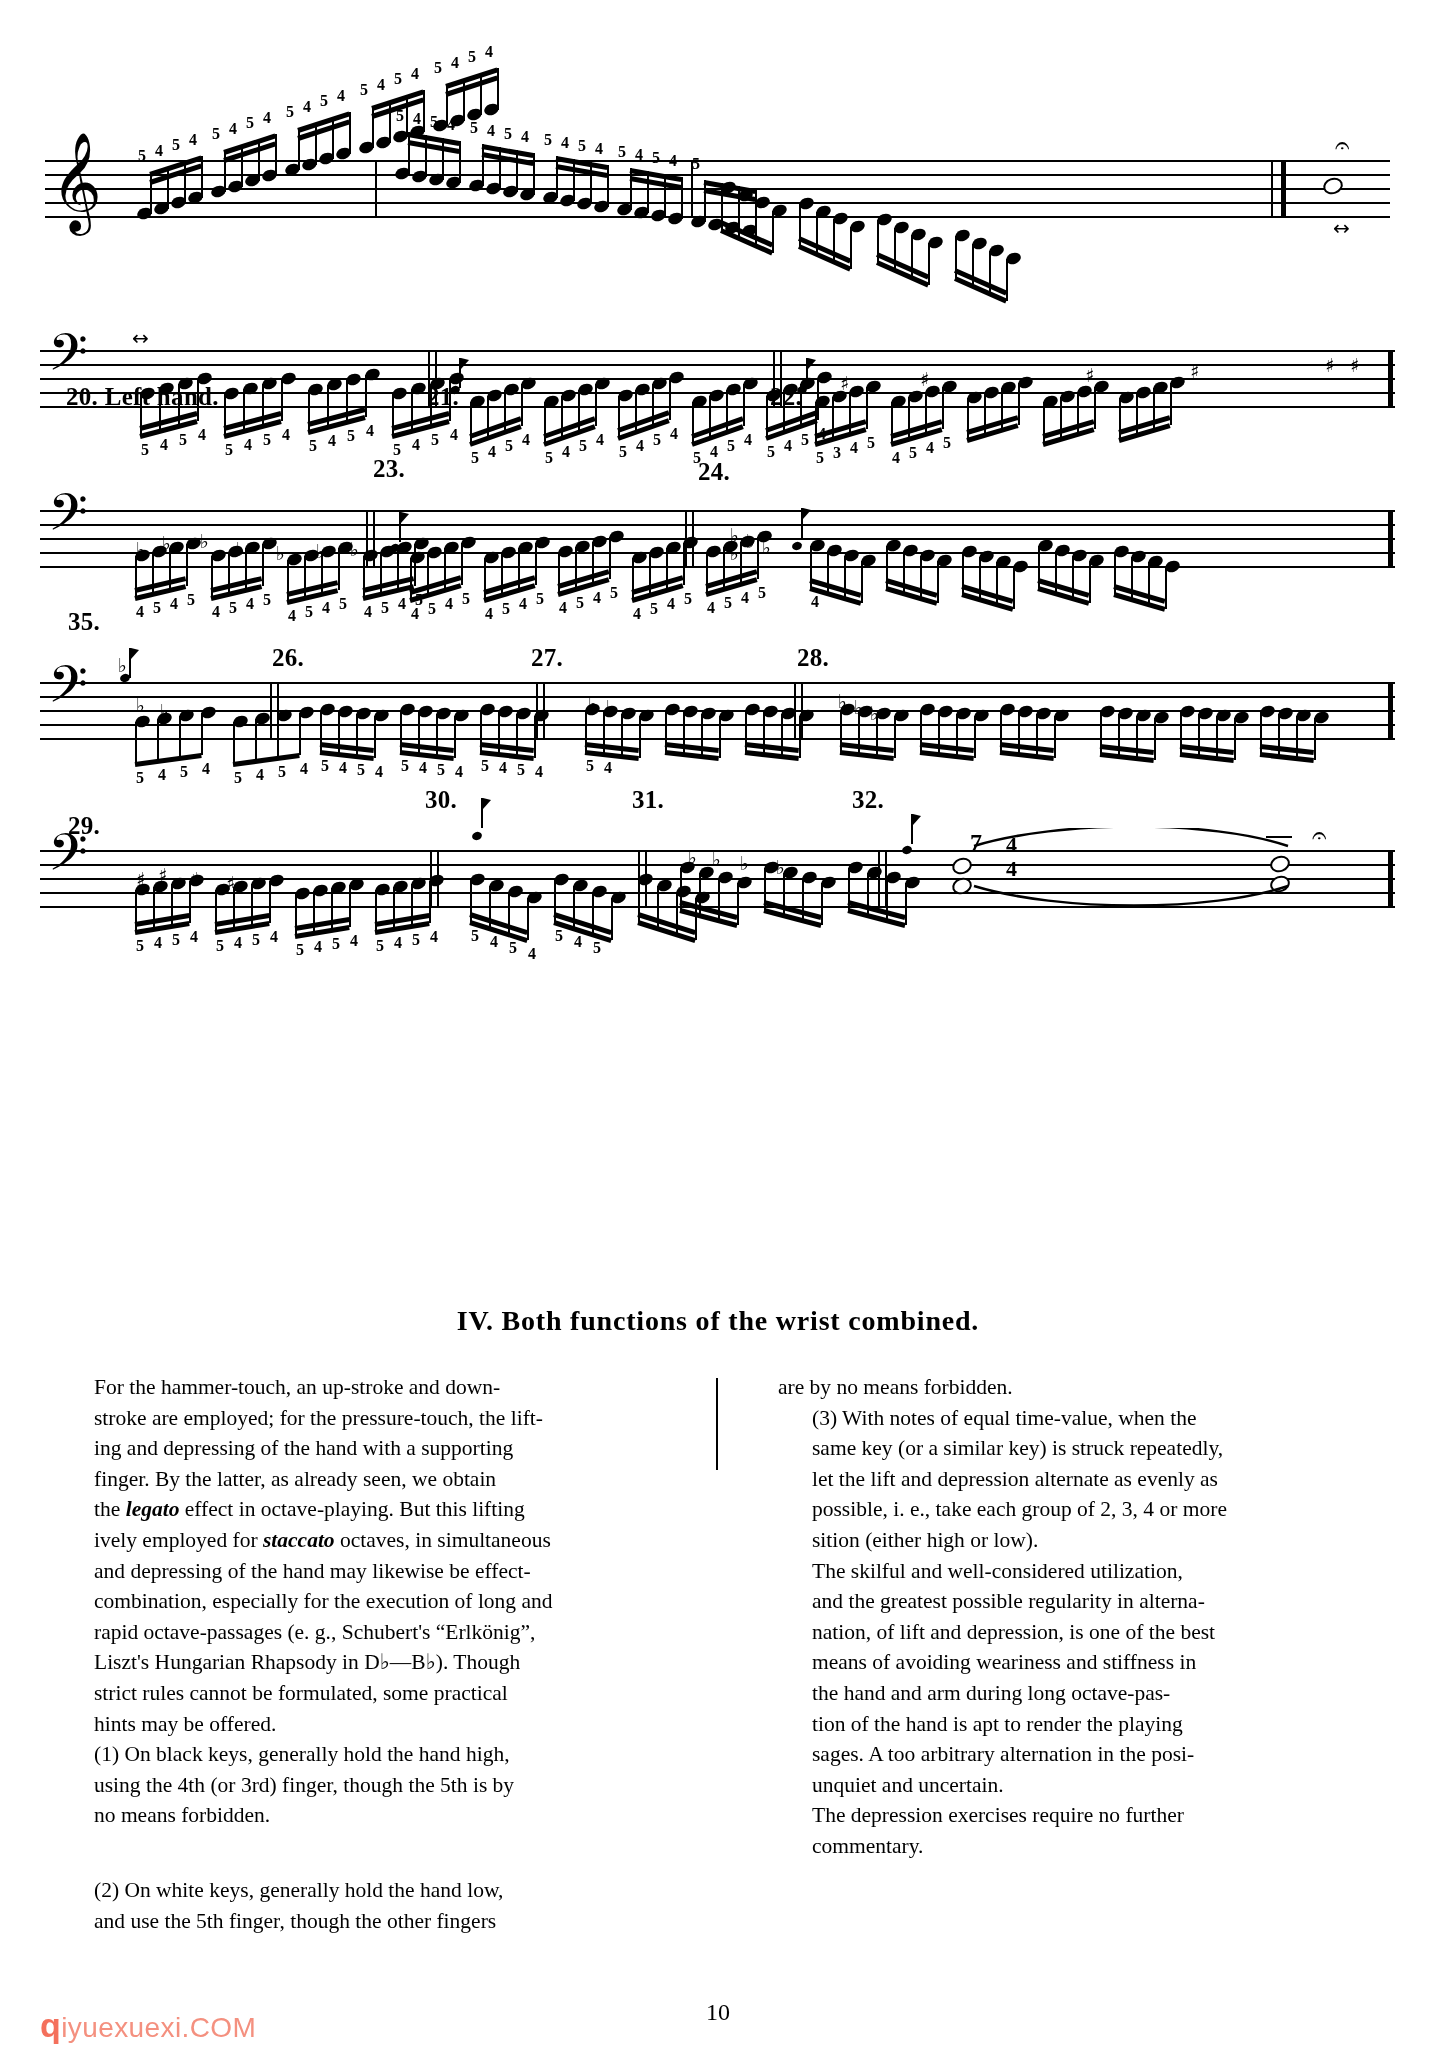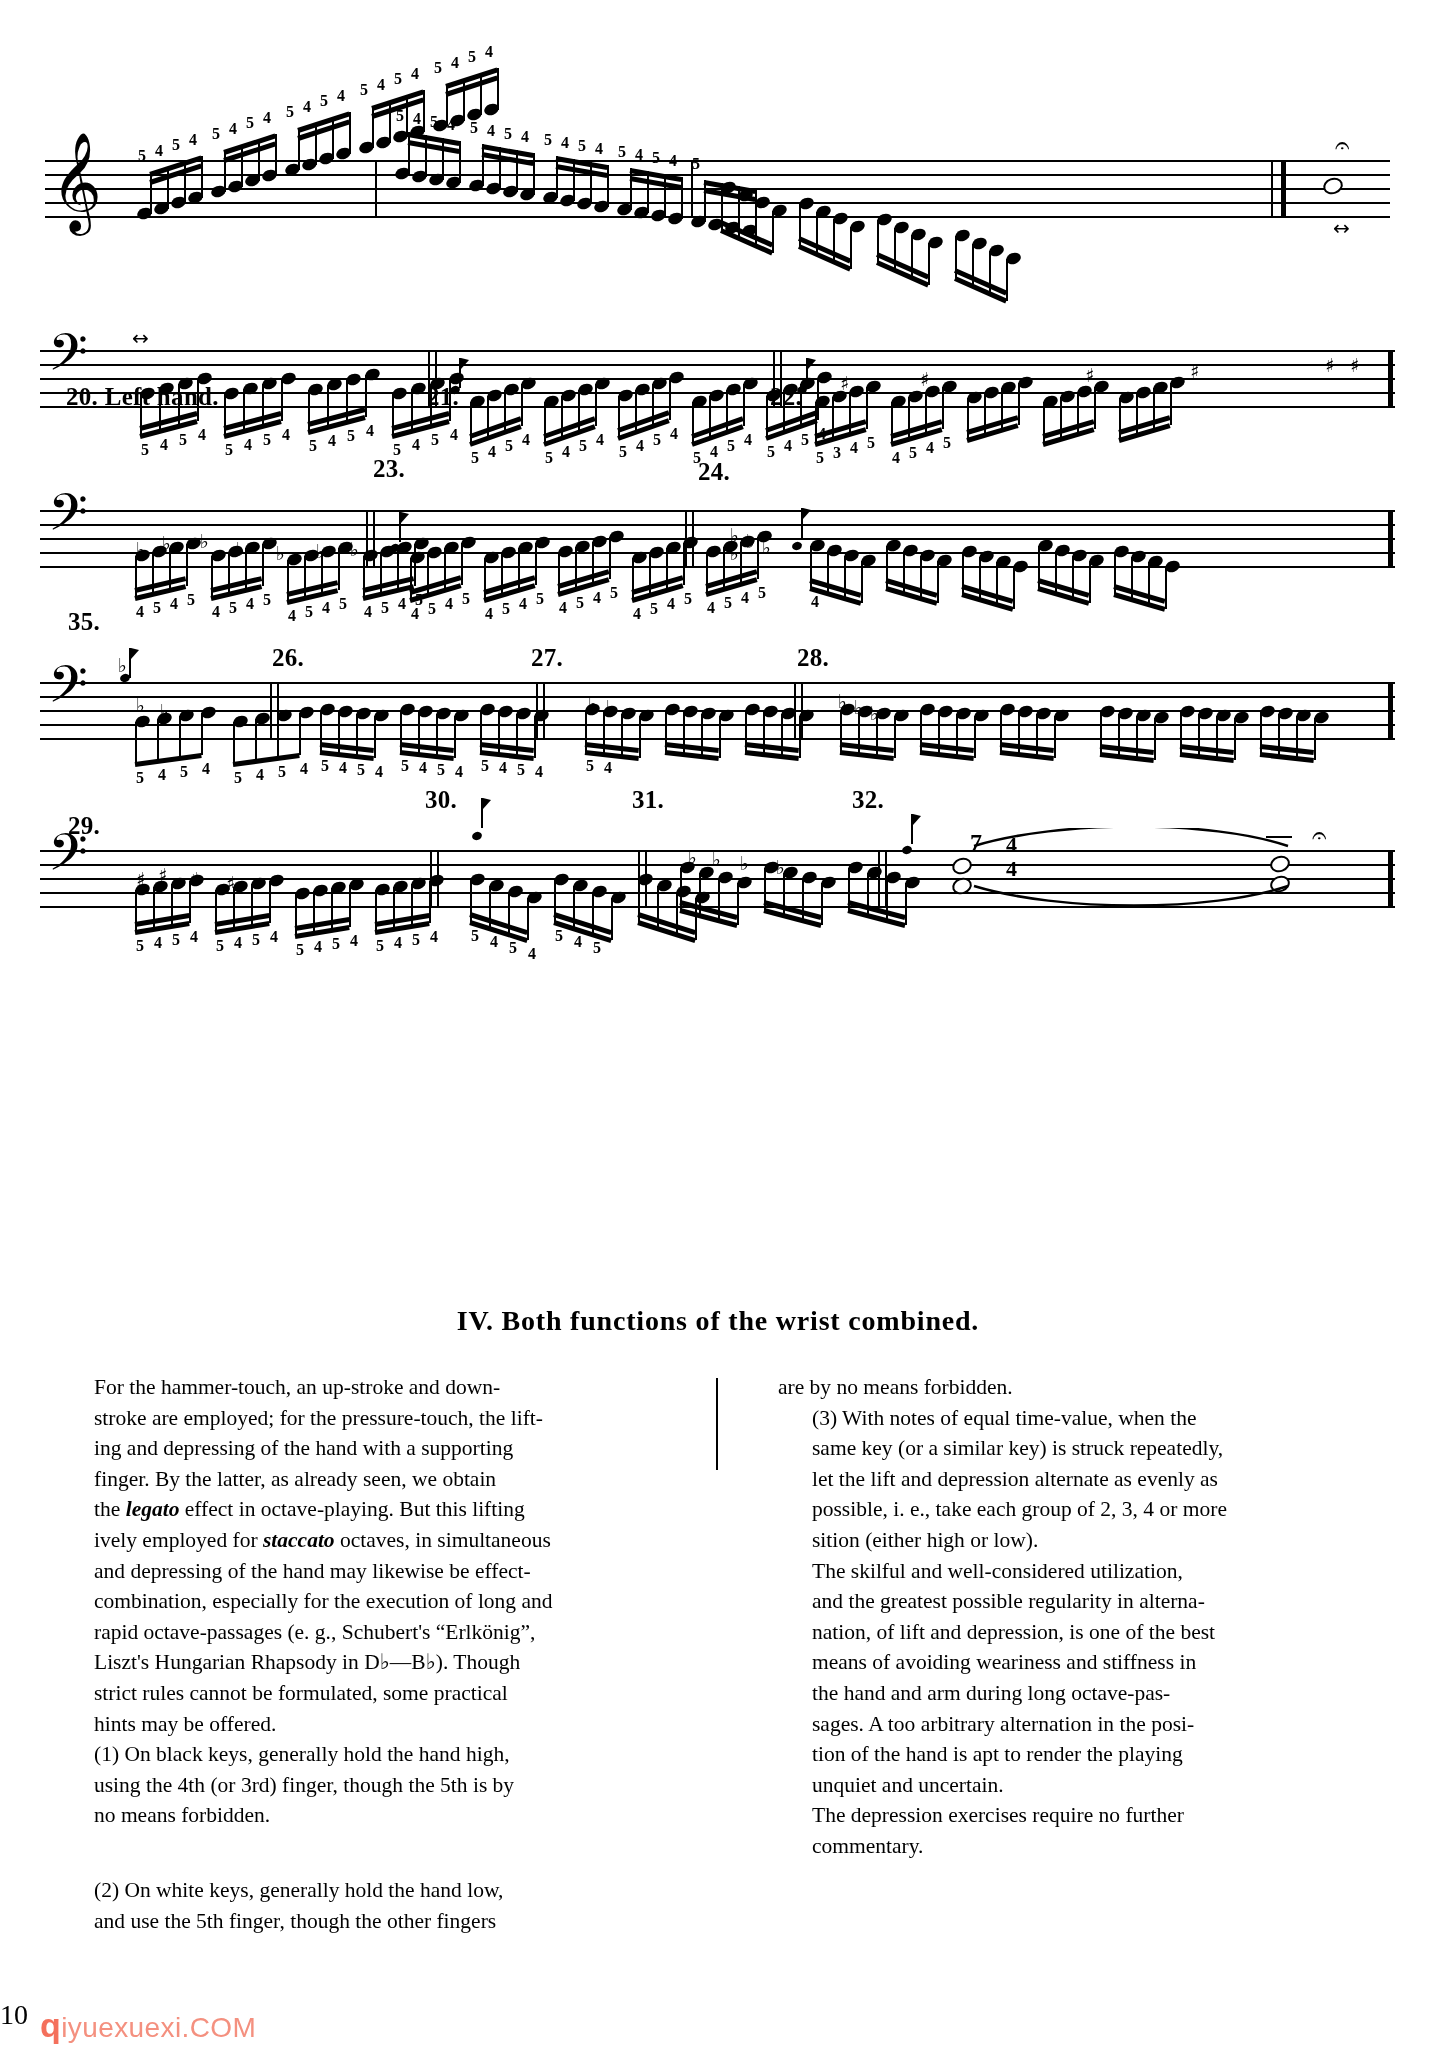--- a/index.html
+++ b/index.html
@@ -56,21 +56,21 @@
            font-family:"Liberation Serif", serif;}
 
   .col{position:absolute;width:490px;font-size:21.5px;line-height:30.6px;
        font-family:"Liberation Serif", serif;text-align:justify;}
   .col p{margin:0;}
   .col p.ind{text-indent:34px;}
   .col .ln{display:block;white-space:nowrap;}
   .col i{font-style:italic;font-weight:700;}
   .divider{position:absolute;width:2px;background:#000;}
 
-  .pageno{position:absolute;width:100%;text-align:left;font-size:28px;}
+  .pageno{position:absolute;width:100%;text-align:center;font-size:24px;}
   .watermark{position:absolute;font-family:"Liberation Sans", sans-serif;
              font-size:28px;color:#f4907f;letter-spacing:.4px;}
   .watermark .q{font-weight:700;font-size:34px;color:#f4705c;}
 </style>
 </head>
 <body>
 
 <div class="page">
 
   <div class="system" id="sys1" style="left:45px; top:160px; width:1345px; height:120px;">
@@ -1119,22 +1119,22 @@
         <span class="ln">let the lift and depression alternate as evenly as</span>
         <span class="ln">possible, i. e., take each group of 2, 3, 4 or more</span>
         <span class="ln">sition (either high or low).</span>
       </p>
       <p class="ind">
         <span class="ln" style="text-indent: 34px;">The  skilful  and  well-considered utilization,</span>
         <span class="ln">and the greatest possible regularity in alterna-</span>
         <span class="ln">nation, of lift and depression, is one of the best</span>
         <span class="ln">means of avoiding weariness and stiffness in</span>
         <span class="ln">the  hand  and  arm  during  long octave-pas-</span>
+        <span class="ln">tion of the hand is apt to render the playing</span>
         <span class="ln">sages. A too arbitrary alternation in the posi-</span>
-        <span class="ln">tion of the hand is apt to render the playing</span>
         <span class="ln">unquiet and uncertain.</span>
       </p>
       <p class="ind">
         <span class="ln" style="text-indent: 34px;">The depression exercises require no further</span>
         <span class="ln">commentary.</span>
       </p>
     </div>
 
   <div class="pageno" style="top:1999px;">10</div>
 

